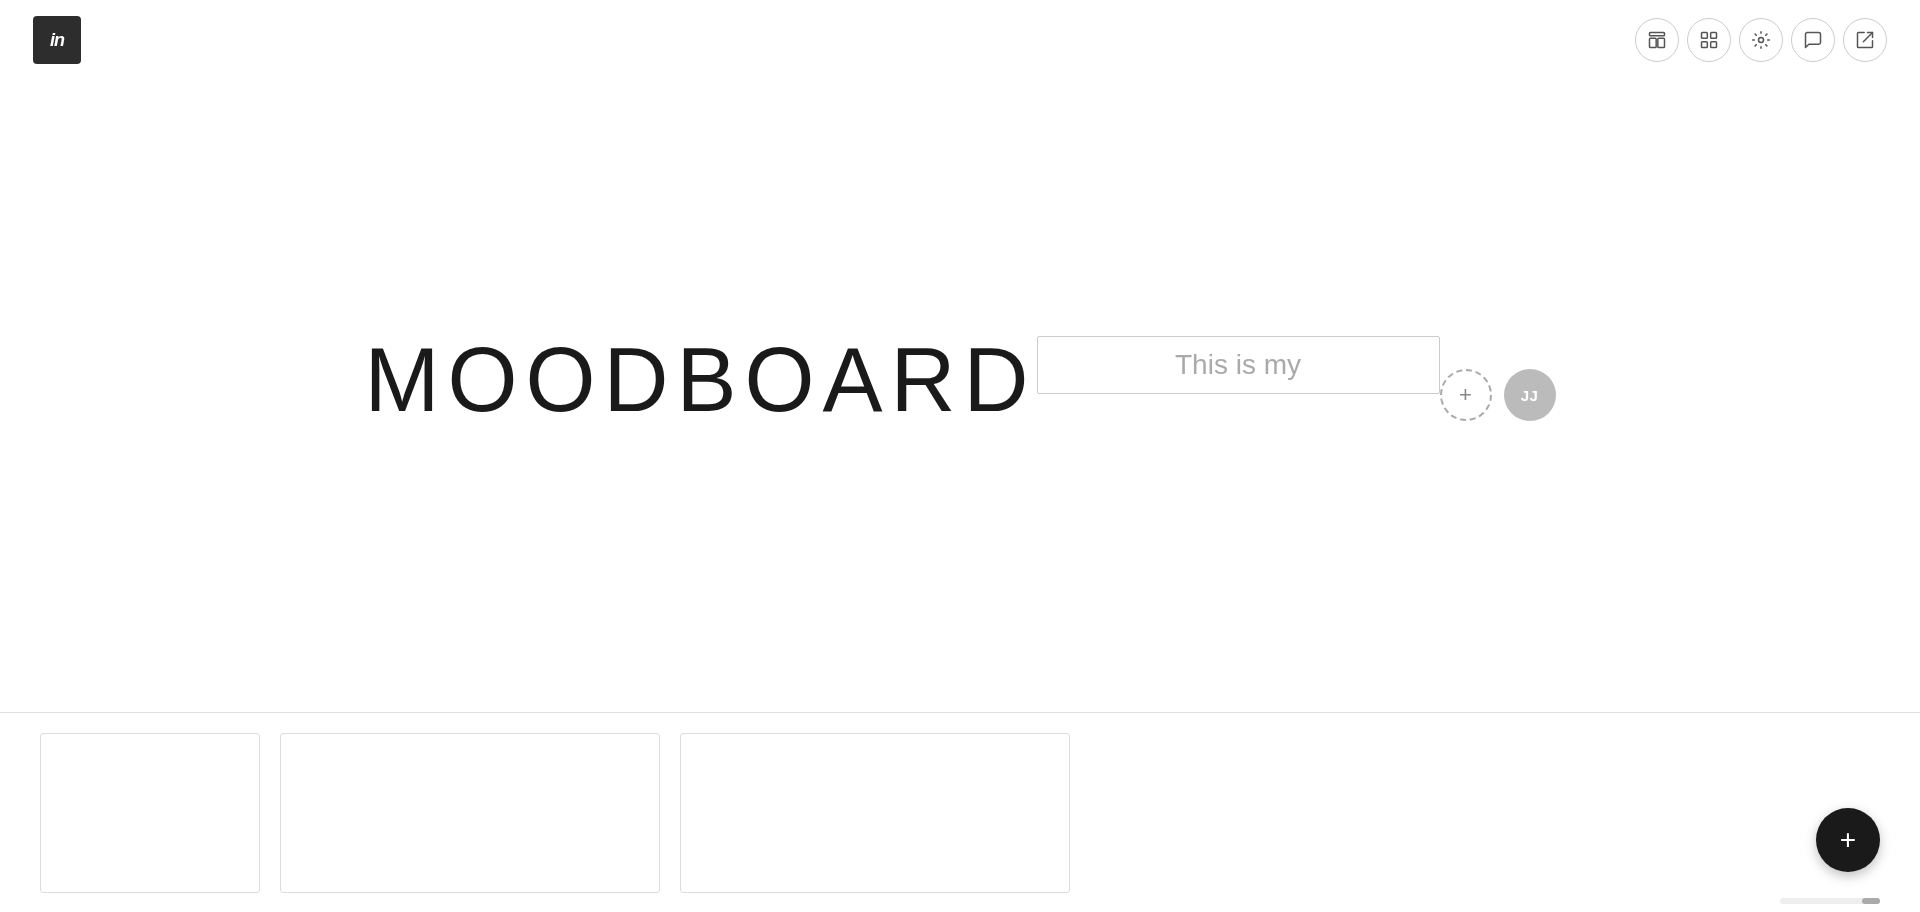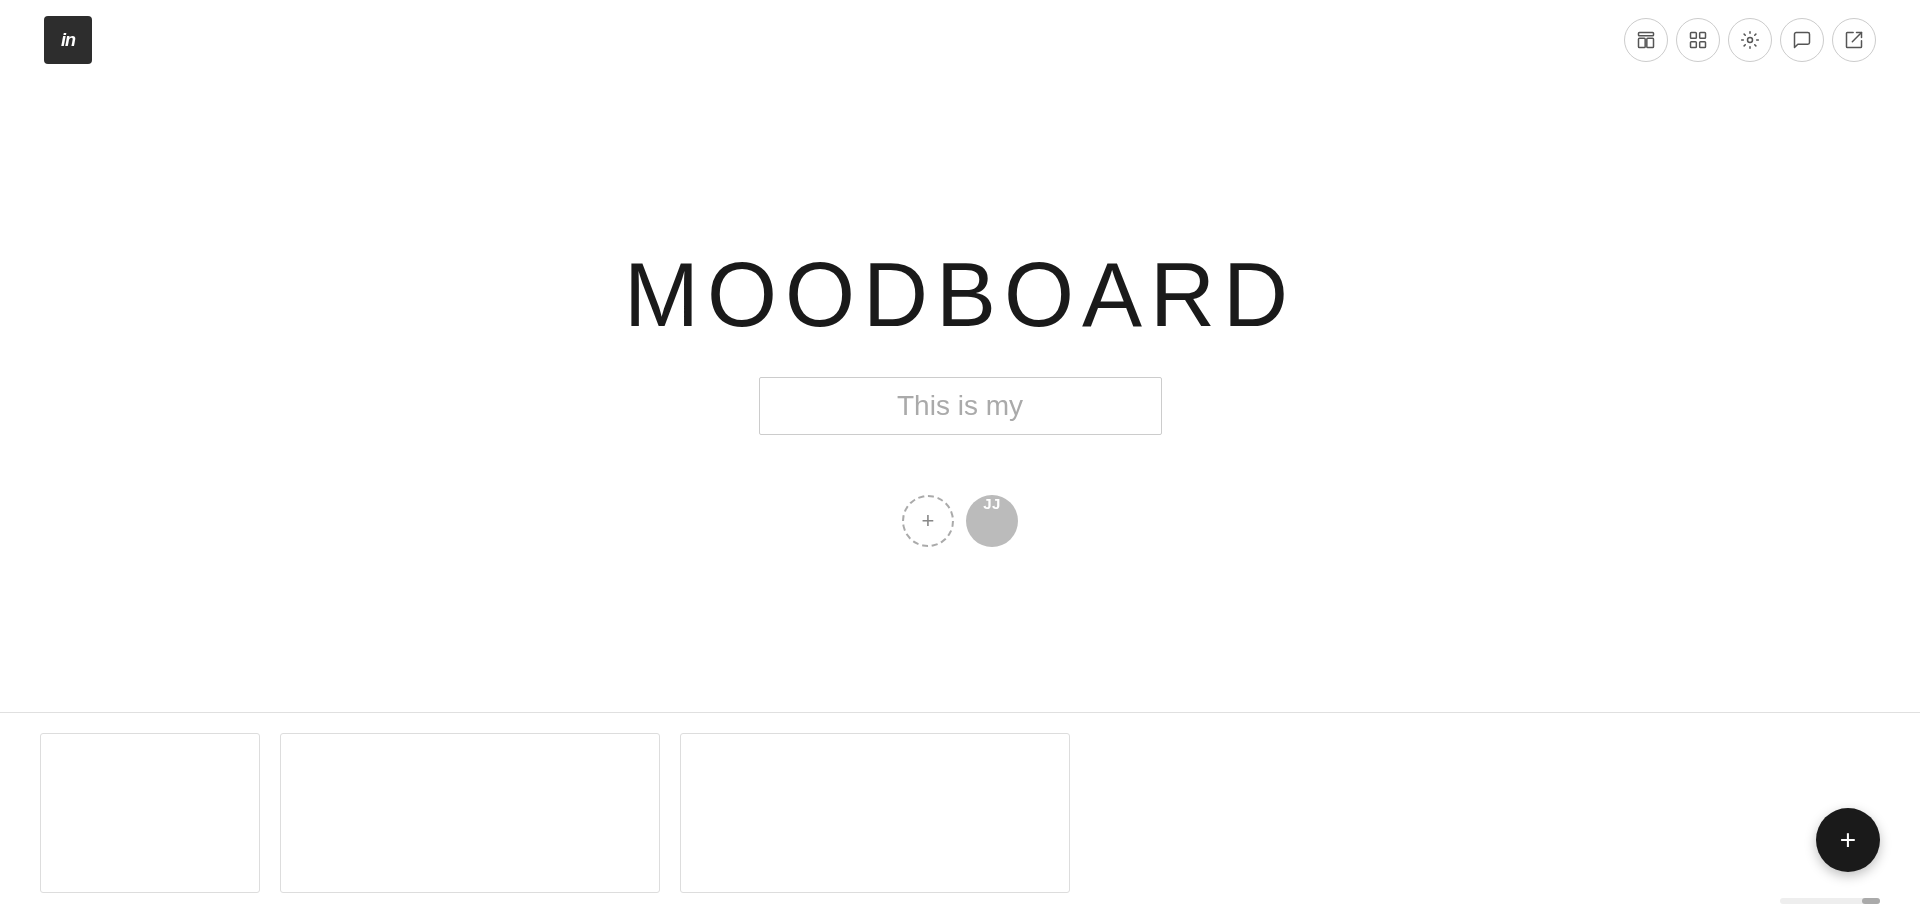--- a/index.html
+++ b/index.html
@@ -20,21 +20,21 @@
     
     .header {
       position: absolute;
       top: 0;
       left: 0;
       right: 0;
       height: 80px;
       display: flex;
       align-items: center;
       justify-content: space-between;
-      padding: 0 44px;
+      padding: 0 33px;
       background: #ffffff;
     }
 
     .logo-box {
       width: 48px;
       height: 48px;
       background: #2d2d2d;
       border-radius: 4px;
       display: flex;
       align-items: center;
@@ -78,21 +78,20 @@
     }
 
     
     .main-content {
       position: absolute;
       top: 80px;
       left: 0;
       right: 0;
       height: 630px;
       display: flex;
-      flex-direction: column;
       align-items: center;
       justify-content: center;
       gap: 0;
     }
 
     .moodboard-title {
       font-size: 90px;
       font-weight: 300;
       letter-spacing: 8px;
       color: #1a1a1a;
@@ -134,21 +133,21 @@
       font-size: 22px;
       font-weight: 300;
     }
 
     .collaborator-avatar {
       width: 52px;
       height: 52px;
       border-radius: 50%;
       background: #bbbbbb;
       display: flex;
-      align-items: flex-start;
+      align-items: center;
       justify-content: center;
       color: #ffffff;
       font-size: 15px;
       font-weight: 600;
       letter-spacing: 0.5px;
       cursor: pointer;
     }
 
     
     .bottom-section {

